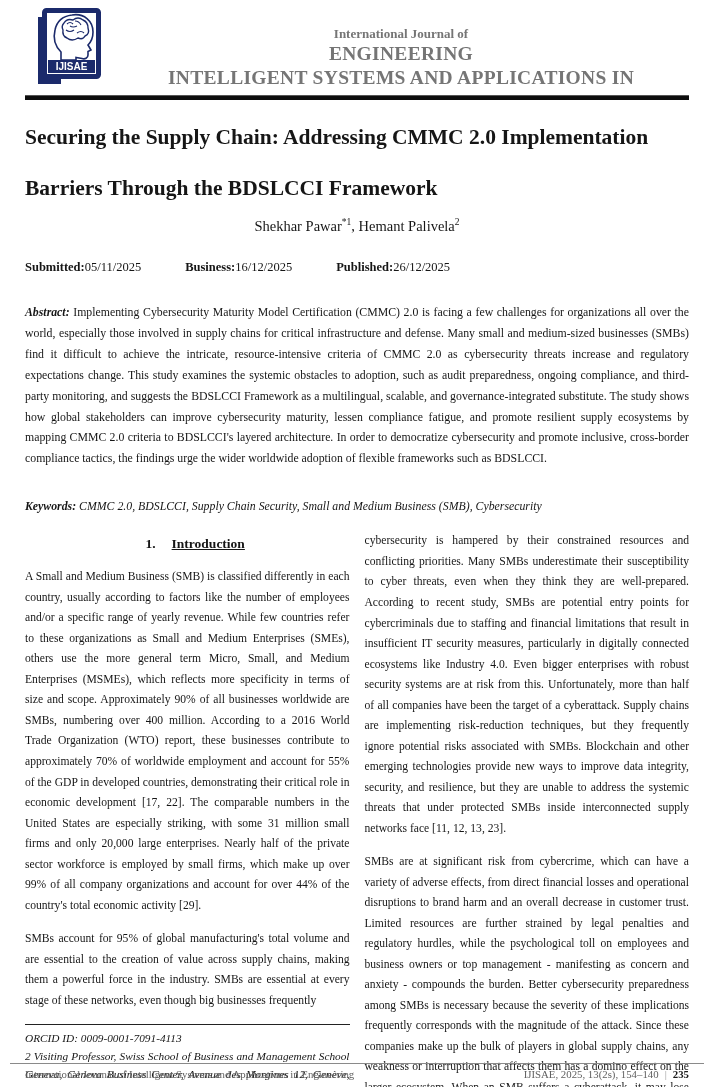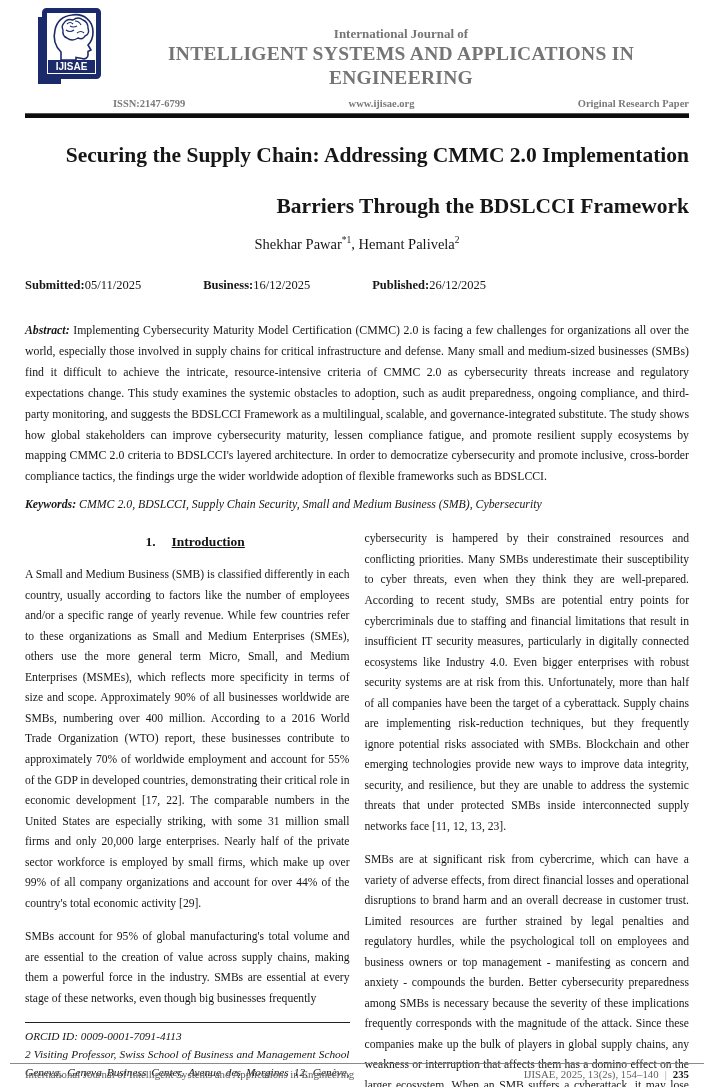--- a/index.html
+++ b/index.html
@@ -12,30 +12,30 @@
   
   .hdr { display:flex; align-items:flex-start; gap:12px; margin-left:12px; }
   .logo { flex:0 0 auto; }
   .hdr-text { flex:1; text-align:center; color:#757575; }
   .journal-small { font-size:13px; font-weight:bold; margin-top:18px; }
   .journal-main { font-size:19.5px; font-weight:bold; line-height:1.25; letter-spacing:.3px; }
   .hdr-meta { display:flex; justify-content:space-between; align-items:baseline;
               font-size:10.5px; font-weight:bold; margin-top:7px; color:#7a7a7a; }
   .hdr-rule { height:4px; background:#0d0d0d; margin-top:4px; border-top:1px solid #555; }
   
-  .title { text-align:right; font-size:21.5px; font-weight:bold; margin-top:25px; }
+  .title { text-align:left; font-size:21.5px; font-weight:bold; margin-top:25px; }
   .title .line1 { margin-bottom:26px; }
   .authors { text-align:center; font-size:14.5px; font-weight:normal; margin-top:16px; }
   .authors sup { font-size:9.5px; }
-  .dates { display:flex; gap:62px; font-size:12.5px; margin-top:25px; }
+  .dates { display:flex; gap:44px; font-size:12.5px; margin-top:25px; }
   .dates b { font-weight:bold; }
   
   .abstract { font-size:11.8px; line-height:1.78; text-align:justify; margin:27px 0 8px 0; }
   .lbl-bi { font-weight:bold; font-style:italic; }
-  .keywords { font-size:11.8px; font-style:italic; margin-top:10px; }
+  .keywords { font-size:11.8px; font-style:italic; margin-top:30px; }
   
   .columns { display:flex; gap:15px; margin-top:17px; }
   .col { flex:1; min-width:0; font-size:11.6px; line-height:1.77; text-align:justify; }
   .sec-head { font-size:13.5px; font-weight:bold; margin:1px 0 11px 0; text-align:center;text-decoration:underline; }
   .sec-head .num { display:inline-block; width:42px; }
   .col p { margin:0 0 13px 0; }
   .footnote { border-top:1.5px solid #222; margin-top:1px; padding-top:4px;
               font-style:italic; font-size:11.3px; line-height:1.6; text-align:justify; }
   
   .footer { position:absolute; left:10px; right:10px; bottom:7px; }
@@ -58,27 +58,22 @@
         <rect x="7.5" y="2.5" width="54" height="66" fill="#ffffff" stroke="#1b2a6b" stroke-width="5" rx="2"></rect>
         <path d="M35 7 C 47 5 56 13 56 24 C 56 30 54 34 51 37 L 54 42 L 51 43.5 L 51 47 C 51 50 48 51.5 45 50.5 L 39 49.5 L 39 52 L 24 52 L 24 44 C 18 38 16 30 18 22 C 20 12 27 8 35 7 Z" fill="#ffffff" stroke="#1b2a6b" stroke-width="1.6"></path>
         <path d="M27 15 Q 30 10 36 12 Q 41 8 46 12 Q 51 14 51 20 Q 53 26 48 28 Q 46 32 41 30 Q 35 34 30 30 Q 25 28 26 22 Q 24 18 27 15 Z" fill="none" stroke="#1b2a6b" stroke-width="1.4"></path>
         <path d="M30 16 Q 33 13 36 16 M38 13 Q 42 13 44 17 M29 22 Q 33 25 37 22 M40 25 Q 44 22 47 25 M33 18 Q 36 20 40 18" fill="none" stroke="#1b2a6b" stroke-width="1.1"></path>
         <rect x="11" y="52" width="47" height="13" fill="#1b2a6b"></rect>
         <text x="34.5" y="62" text-anchor="middle" fill="#ffffff" font-size="10" font-weight="bold" font-family="Liberation Sans, sans-serif">IJISAE</text>
       </svg>
     </div>
     <div class="hdr-text">
       <div class="journal-small">International Journal of</div>
+      <div class="journal-main">ENGINEERING</div>
       <div class="journal-main">INTELLIGENT SYSTEMS AND APPLICATIONS IN</div>
-      <div class="journal-main">ENGINEERING</div>
-      <div class="hdr-meta">
-        <span>ISSN:2147-6799</span>
-        <span><span>www.</span><b>ijisae</b><span>.org</span></span>
-        <span>Original Research Paper</span>
-      </div>
     </div>
   </div>
   <div class="hdr-rule"></div>
 
   <div class="title">
     <div class="line1">Securing the Supply Chain: Addressing CMMC 2.0 Implementation</div>
     <div>Barriers Through the BDSLCCI Framework</div>
   </div>
 
   <div class="authors">

